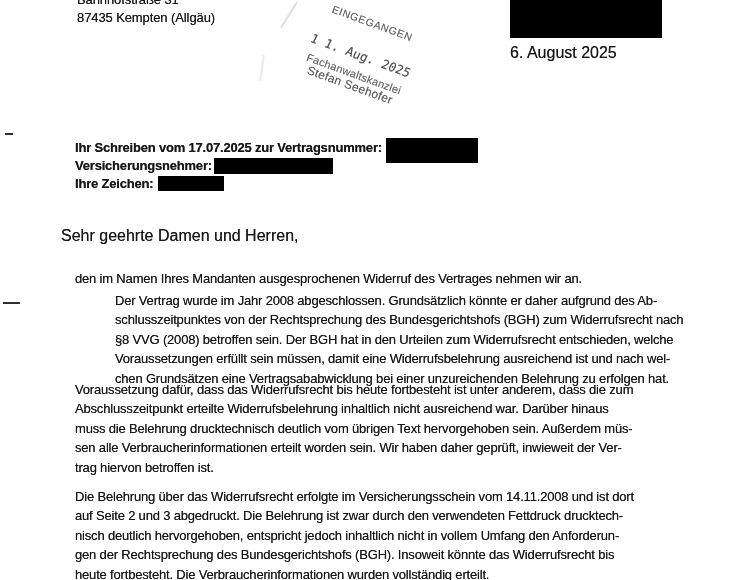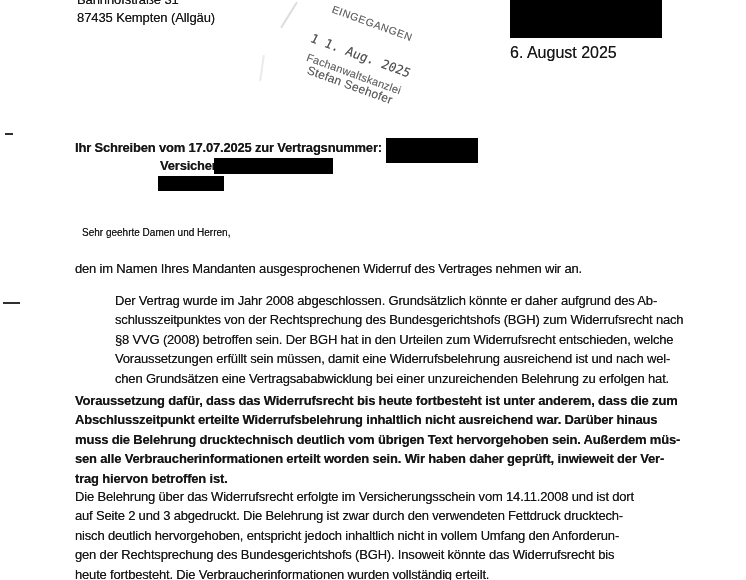--- a/index.html
+++ b/index.html
@@ -28,26 +28,26 @@
   .remnant { position:absolute; background:#c4c4c4; opacity:0.6; }
   .remnant-a { left:288px; top:0px; width:2px; height:30px; transform:rotate(32deg); }
   .remnant-b { left:261px; top:55px; width:1.5px; height:26px; transform:rotate(8deg); opacity:0.35; }
   
   .redaction { position:absolute; background:#000000; }
   .redaction-top { left:510px; top:0;     width:152px; height:38px; }
   .r1            { left:386px; top:138px; width:92px;  height:25px; }
   .r2            { left:214px; top:158px; width:119px; height:16px; }
   .r3            { left:158px; top:176px; width:66px;  height:15px; }
   .letter-date { position:absolute; left:510px; top:44px; font-size:16px; }
-  .ref-block { position:absolute; left:75px; top:139px; font-size:13px; font-weight:bold; line-height:18px; white-space:nowrap; letter-spacing:-0.2px;text-align:center; }
-  .salutation { position:absolute; left:82px; top:227px; font-size:10px; white-space:nowrap; }
+  .ref-block { position:absolute; left:75px; top:139px; font-size:13px; font-weight:bold; line-height:18px; white-space:nowrap; letter-spacing:-0.2px; }
+  .salutation { position:absolute; left:61px; top:227px; font-size:16px; white-space:nowrap; }
   .para { position:absolute; left:75px; font-size:13px; line-height:19.4px; letter-spacing:-0.18px; white-space:nowrap; }
-  .p1 { top:259px; }
+  .p1 { top:269px; }
   .p2 { top:291px;margin-left:40px; }
-  .p3 { top:391px;font-weight:bold; }
+  .p3 { top:380px; }
   .p4 { top:487px; }
 </style>
 </head>
 <body>
 
 <div class="page">
 
   <div class="address">
     <div>Bahnhofstraße 31</div>
     <div>87435 Kempten (Allgäu)</div>
@@ -64,20 +64,21 @@
 
   <div class="redaction redaction-top"></div>
   <div class="letter-date">6. August 2025</div>
 
   <div class="fold-mark fm1"></div>
   <div class="fold-mark fm2"></div>
 
   <div class="ref-block">
     <div>Ihr Schreiben vom 17.07.2025 zur Vertragsnummer:</div>
     <div>Versicherungsnehmer:</div>
+    <div>Ihre Zeichen:</div>
   </div>
   <div class="redaction r1"></div>
   <div class="redaction r2"></div>
   <div class="redaction r3"></div>
 
   <div class="salutation">Sehr geehrte Damen und Herren,</div>
 
   <div class="para p1">den im Namen Ihres Mandanten ausgesprochenen Widerruf des Vertrages nehmen wir an.</div>
   <div class="para p2">Der Vertrag wurde im Jahr 2008 abgeschlossen. Grundsätzlich könnte er daher aufgrund des Ab-<br>schlusszeitpunktes von der Rechtsprechung des Bundesgerichtshofs (BGH) zum Widerrufsrecht nach<br>§8 VVG (2008) betroffen sein. Der BGH hat in den Urteilen zum Widerrufsrecht entschieden, welche<br>Voraussetzungen erfüllt sein müssen, damit eine Widerrufsbelehrung ausreichend ist und nach wel-<br>chen Grundsätzen eine Vertragsababwicklung bei einer unzureichenden Belehrung zu erfolgen hat.</div>
   <div class="para p3">Voraussetzung dafür, dass das Widerrufsrecht bis heute fortbesteht ist unter anderem, dass die zum<br>Abschlusszeitpunkt erteilte Widerrufsbelehrung inhaltlich nicht ausreichend war. Darüber hinaus<br>muss die Belehrung drucktechnisch deutlich vom übrigen Text hervorgehoben sein. Außerdem müs-<br>sen alle Verbraucherinformationen erteilt worden sein. Wir haben daher geprüft, inwieweit der Ver-<br>trag hiervon betroffen ist.</div>

